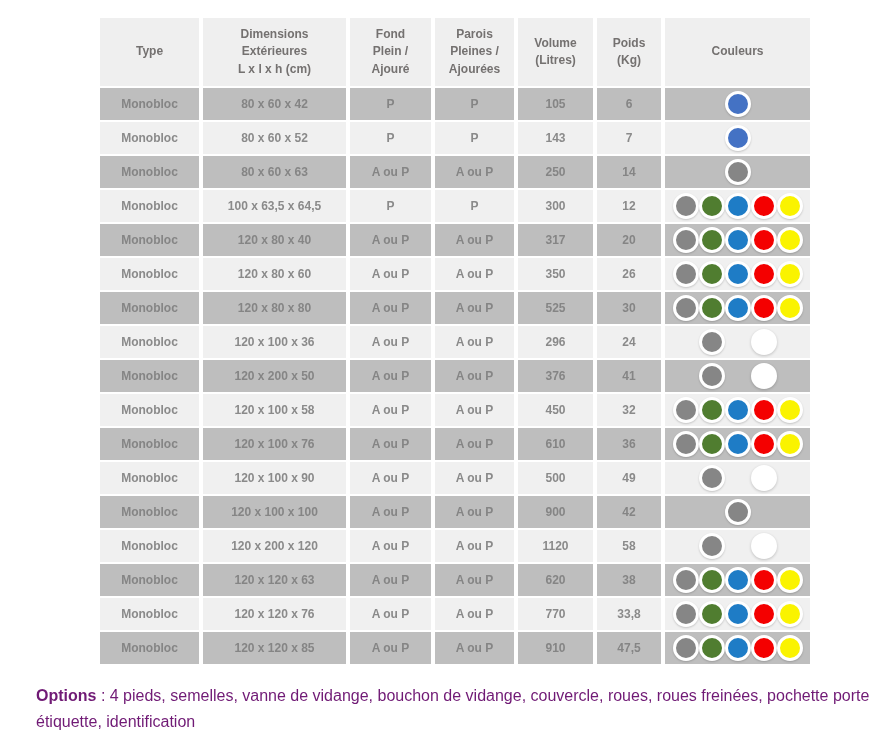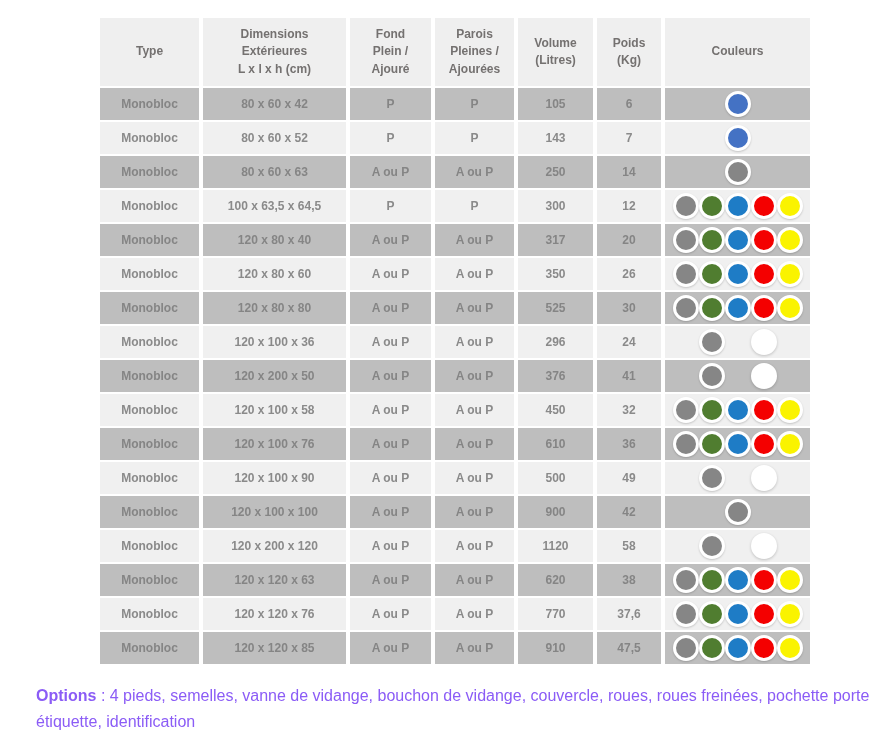--- a/index.html
+++ b/index.html
@@ -64,21 +64,21 @@
   .dot-white { box-shadow: 0 1px 3px rgba(0,0,0,0.20); }
   .slot {
     width: 26px;
     height: 26px;
     flex: 0 0 auto;
   }
   .options-note {
     margin: 17px 18px 13px 36px;
     font-size: 16px;
     line-height: 1.62;
-    color: #8b5cf6;
+    color: #701a75;
     max-width: 846px;
   }
   .options-label { font-weight: bold; }
 </style>
 </head>
 <body>
 
 <div class="page">
   <table class="spec-table">
     <colgroup>
@@ -364,21 +364,21 @@
               <span class="dot" style="background: rgb(250, 243, 0);"></span>
             </div>
           </td>
         </tr>
         <tr class="light">
           <td>Monobloc</td>
           <td>120 x 120 x 76</td>
           <td>A ou P</td>
           <td>A ou P</td>
           <td>770</td>
-          <td>37,6</td>
+          <td>33,8</td>
           <td>
             <div class="dots">
               <span class="dot" style="background: rgb(134, 134, 134);"></span>
               <span class="dot" style="background: rgb(80, 125, 48);"></span>
               <span class="dot" style="background: rgb(30, 124, 198);"></span>
               <span class="dot" style="background: rgb(244, 0, 0);"></span>
               <span class="dot" style="background: rgb(250, 243, 0);"></span>
             </div>
           </td>
         </tr>

